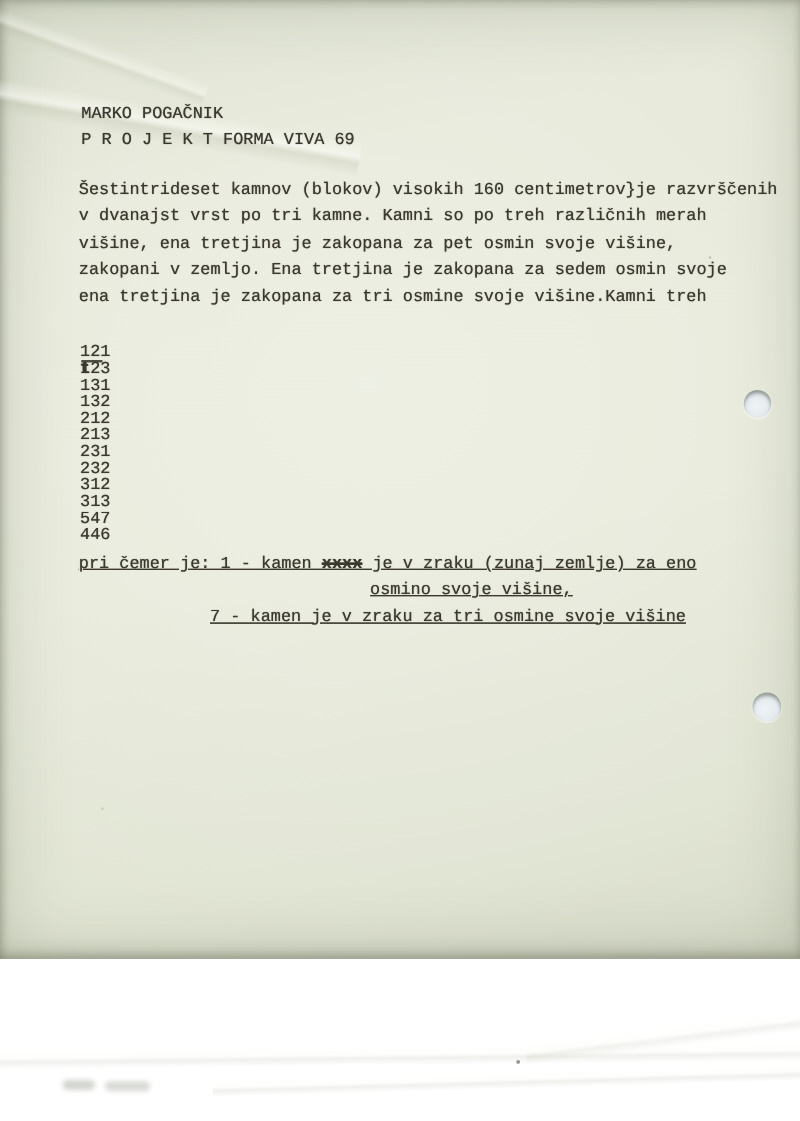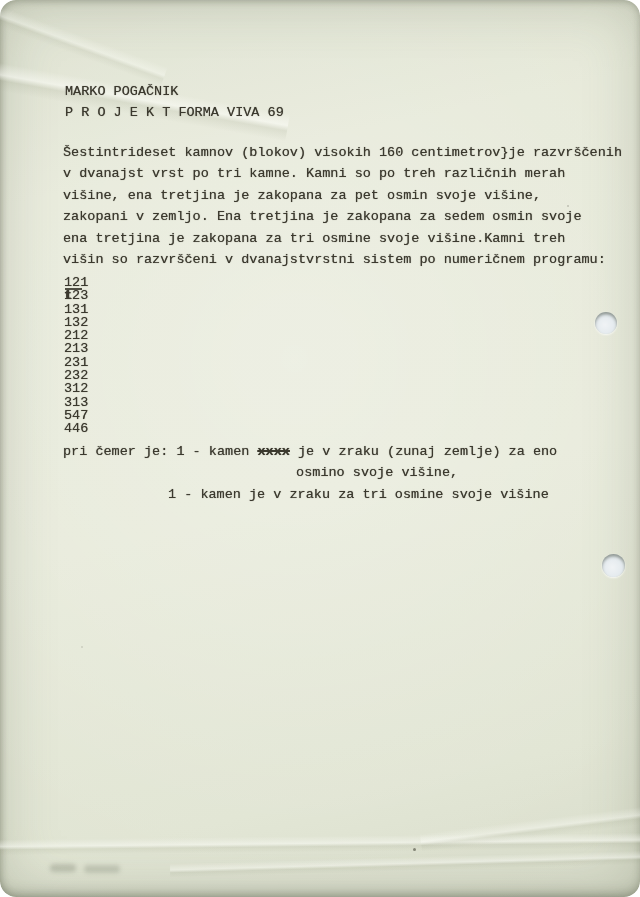--- a/index.html
+++ b/index.html
@@ -2,31 +2,30 @@
 <html><head>
 <meta charset="utf-8">
 <style>
   html, body { margin: 0; padding: 0; }
   body {
     width: 640px; height: 897px;
     font-family: "Liberation Mono", "DejaVu Sans Mono", monospace;
     overflow: hidden;
   }
   .paper {
-    position: absolute; left: 0; top: 0; width: 640px; height: 897px;
+    position: absolute; left: 0; top: 0; width: 640px; height: 767px;
     background:
       radial-gradient(ellipse 130% 95% at 46% 40%, rgba(255,255,255,0.30), rgba(255,255,255,0) 72%),
       linear-gradient(168deg, #dbdfcd 0%, #e5e8d7 20%, #e6e9d8 55%, #e0e4d2 84%, #d7dbc9 100%);
     box-shadow:
       inset 0 0 55px rgba(105,110,88,0.28),
       inset 0 0 8px rgba(95,100,80,0.18),
       inset 0 -10px 14px -8px rgba(75,80,62,0.42),
       inset 4px 0 10px -5px rgba(90,95,75,0.35),
       inset 0 6px 10px -6px rgba(90,95,75,0.30);
-    border-radius: 16px;
   }
   
   .crease { position: absolute; pointer-events: none; }
   .crease-tl {
     left: -30px; top: 86px; width: 320px; height: 28px; transform: rotate(10deg);
     background: linear-gradient(to bottom, rgba(255,255,255,0) 0%, rgba(252,253,248,0.55) 42%, rgba(150,155,130,0.16) 62%, rgba(255,255,255,0) 100%);
   }
   .crease-tl2 {
     left: -20px; top: 34px; width: 190px; height: 20px; transform: rotate(20deg);
     background: linear-gradient(to bottom, rgba(255,255,255,0) 0%, rgba(250,252,245,0.40) 45%, rgba(150,155,130,0.12) 65%, rgba(255,255,255,0) 100%);
@@ -76,21 +75,21 @@
   .codes-block  { left: 64px; top: 276px; }
   .codes-block .line { line-height: 13.3px; }
   
   .codes-block .line:nth-child(1)::after {
     content: ""; position: absolute; left: 1px; top: 12.2px; width: 17px; height: 1.4px;
     background: rgba(52,50,40,0.85);
   }
   .codes-block .line:nth-child(2)::before {
     content: "t"; position: absolute; left: 0; top: 0; font-weight: bold;
   }
-  .legend-block { left: 63px; top: 441px; }
+  .legend-block { left: 63px; top: 441px; text-decoration: underline; }
   .legend-block .line { line-height: 21.3px; }
   .legend-indent-cont { padding-left: 134px; text-align: center; }
   .legend-indent-item { padding-left: 105px; }
   .struck {
     font-weight: bold;
     text-decoration: line-through;
     text-decoration-thickness: 1.6px;
   }
 </style>
 </head>
@@ -111,42 +110,41 @@
   <div class="doc title-block">
     <div class="line">P R O J E K T FORMA VIVA 69</div>
   </div>
 
   <div class="doc intro-block">
     <div class="line">Šestintrideset kamnov (blokov) visokih 160 centimetrov}je razvrščenih</div>
     <div class="line">v dvanajst vrst po tri kamne. Kamni so po treh različnih merah</div>
     <div class="line">višine, ena tretjina je zakopana za pet osmin svoje višine,</div>
     <div class="line">zakopani v zemljo. Ena tretjina je zakopana za sedem osmin svoje</div>
     <div class="line">ena tretjina je zakopana za tri osmine svoje višine.Kamni treh</div>
-    <div class="line">višin so razvrščeni v dvanajstvrstni sistem po numeričnem programu:</div>
   </div>
 
   <div class="doc codes-block">
     <div class="line">121</div>
     <div class="line">123</div>
     <div class="line">131</div>
     <div class="line">132</div>
     <div class="line">212</div>
     <div class="line">213</div>
     <div class="line">231</div>
     <div class="line">232</div>
     <div class="line">312</div>
     <div class="line">313</div>
     <div class="line">547</div>
     <div class="line">446</div>
   </div>
 
   <div class="doc legend-block">
     <div class="line"><span>pri čemer je: 1 - kamen </span><span class="struck">xxxx</span><span> je v zraku (zunaj zemlje) za eno</span></div>
     <div class="line legend-indent-cont">osmino svoje višine,</div>
-    <div class="line legend-indent-item">1 - kamen je v zraku za tri osmine svoje višine</div>
+    <div class="line legend-indent-item">7 - kamen je v zraku za tri osmine svoje višine</div>
   </div>
 
   <div class="hole hole-1"></div>
   <div class="hole hole-2"></div>
 
   <div class="speck speck-1"></div>
   <div class="speck speck-2"></div>
   <div class="speck speck-3"></div>
 
   <div class="pencil pencil-1"></div>

